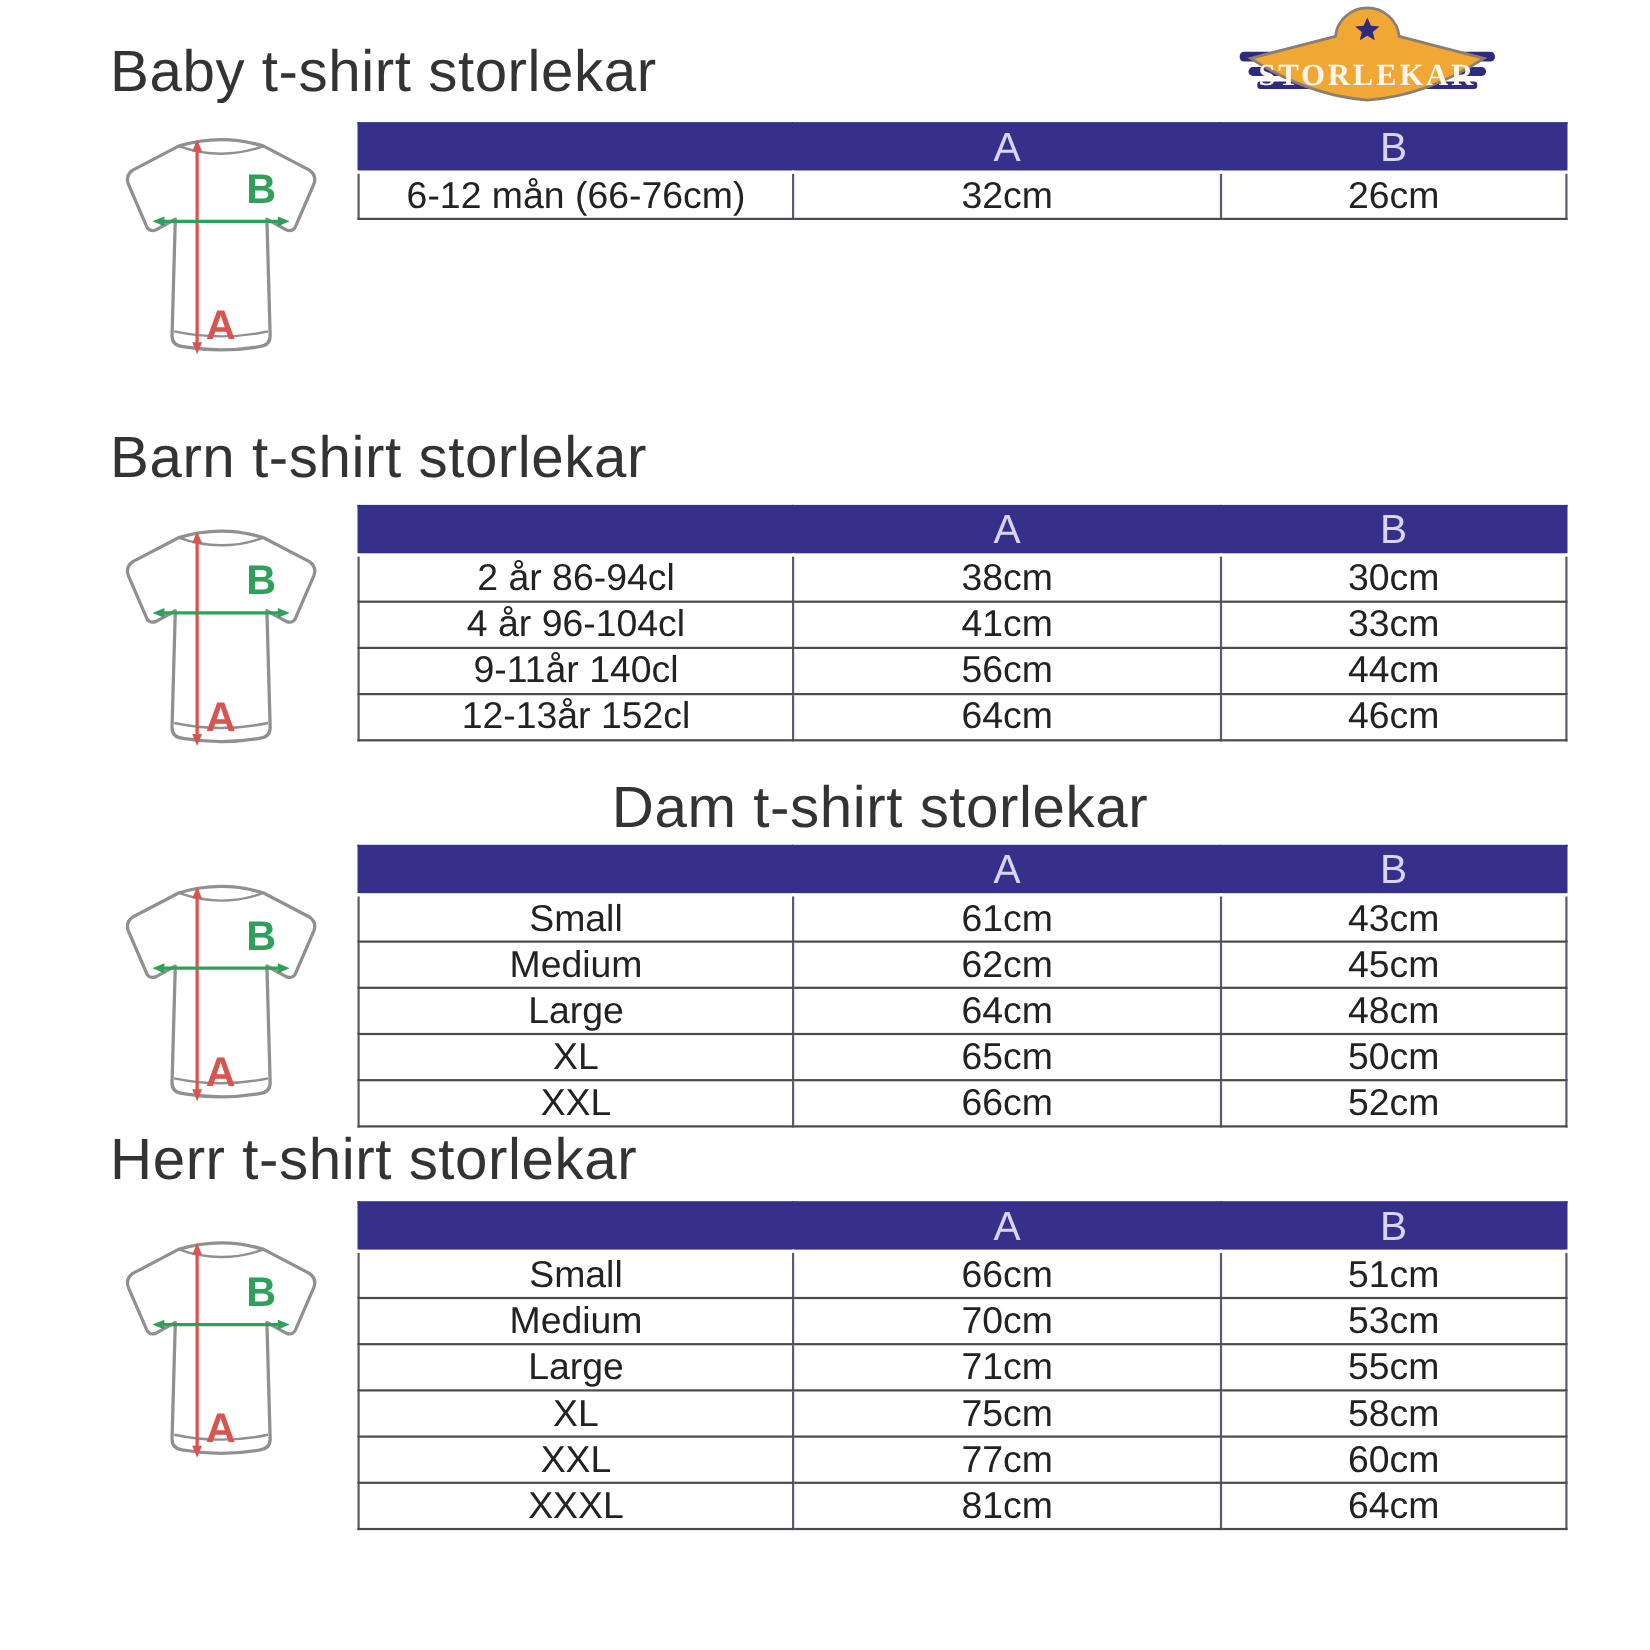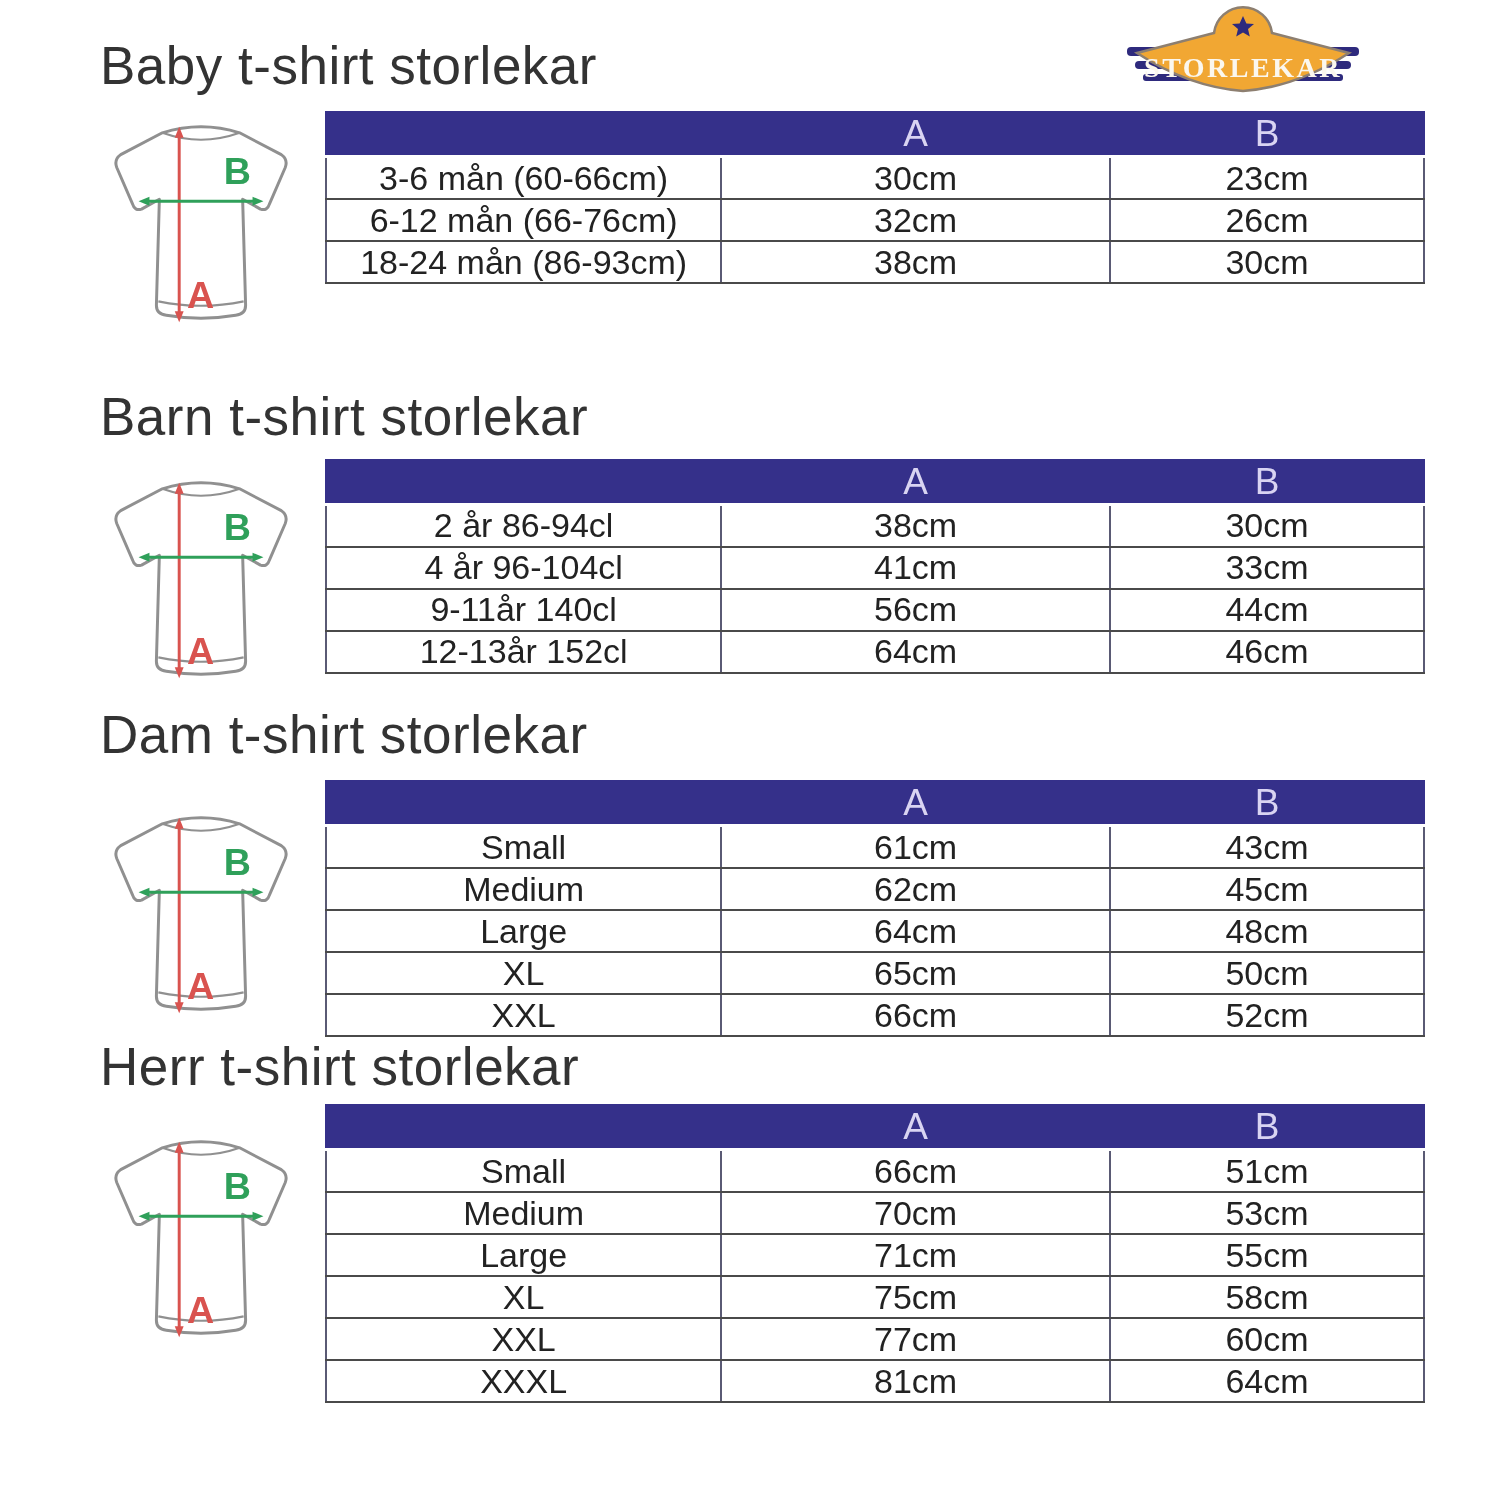--- a/index.html
+++ b/index.html
@@ -23,21 +23,21 @@
     position:relative;overflow:hidden;color:var(--text-col);
   }
   .logo{position:absolute;top:5px;right:140px;width:234px;height:92px;}
   #sections{padding-top:36px;}
   .section{position:relative;}
   .section-title{
     font-size:53px;font-weight:400;color:var(--title-col);
     margin:0 0 16px 100px;line-height:1.12;letter-spacing:0.5px;
   }
   .sec-1 .section-title{margin-top:50px;margin-bottom:12px;}
-  .sec-2 .section-title{margin-top:12px;margin-bottom:16px;}
+  .sec-2 .section-title{margin-top:12px;margin-bottom:4px;text-align:center;}
   .sec-3 .section-title{margin-top:0;margin-bottom:8px;}
   .section-body{display:flex;align-items:flex-start;}
   .shirt-wrap{flex:0 0 auto;width:240px;margin-left:85px;}
   .sec-1 .shirt-wrap{margin-top:8px;}
   .sec-2 .shirt-wrap{margin-top:22px;}
   .sec-3 .shirt-wrap{margin-top:22px;}
   .shirt-svg{width:232px;height:226px;display:block;}
   .size-table{
     width:1100px;border-collapse:collapse;table-layout:fixed;
     flex:0 0 auto;
@@ -126,33 +126,23 @@
           </colgroup>
         <thead>
           <tr>
             <th></th>
             <th>A</th>
             <th>B</th>
           </tr>
         </thead>
         <tbody>
             <tr>
-              <td>3-6 mån (60-66cm)</td>
-              <td>30cm</td>
-              <td>23cm</td>
-            </tr>
-            <tr>
               <td>6-12 mån (66-76cm)</td>
               <td>32cm</td>
               <td>26cm</td>
-            </tr>
-            <tr>
-              <td>18-24 mån (86-93cm)</td>
-              <td>38cm</td>
-              <td>30cm</td>
             </tr>
           </tbody>
       </table>
     </div>
   </section>
 
   <section class="section sec-1">
     <h2 class="section-title">Barn t-shirt storlekar</h2>
     <div class="section-body">
       <div class="shirt-wrap">

